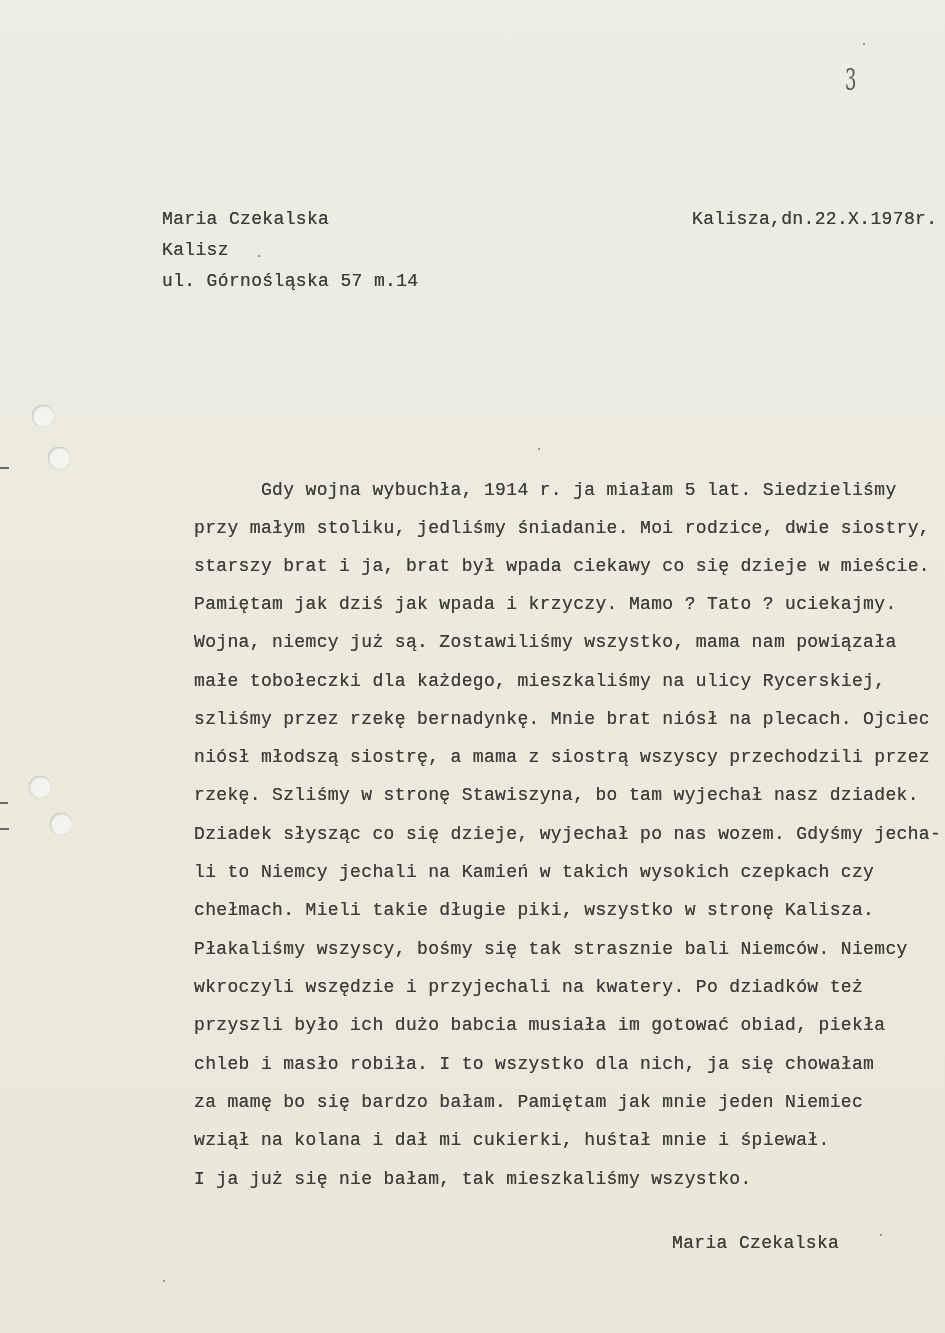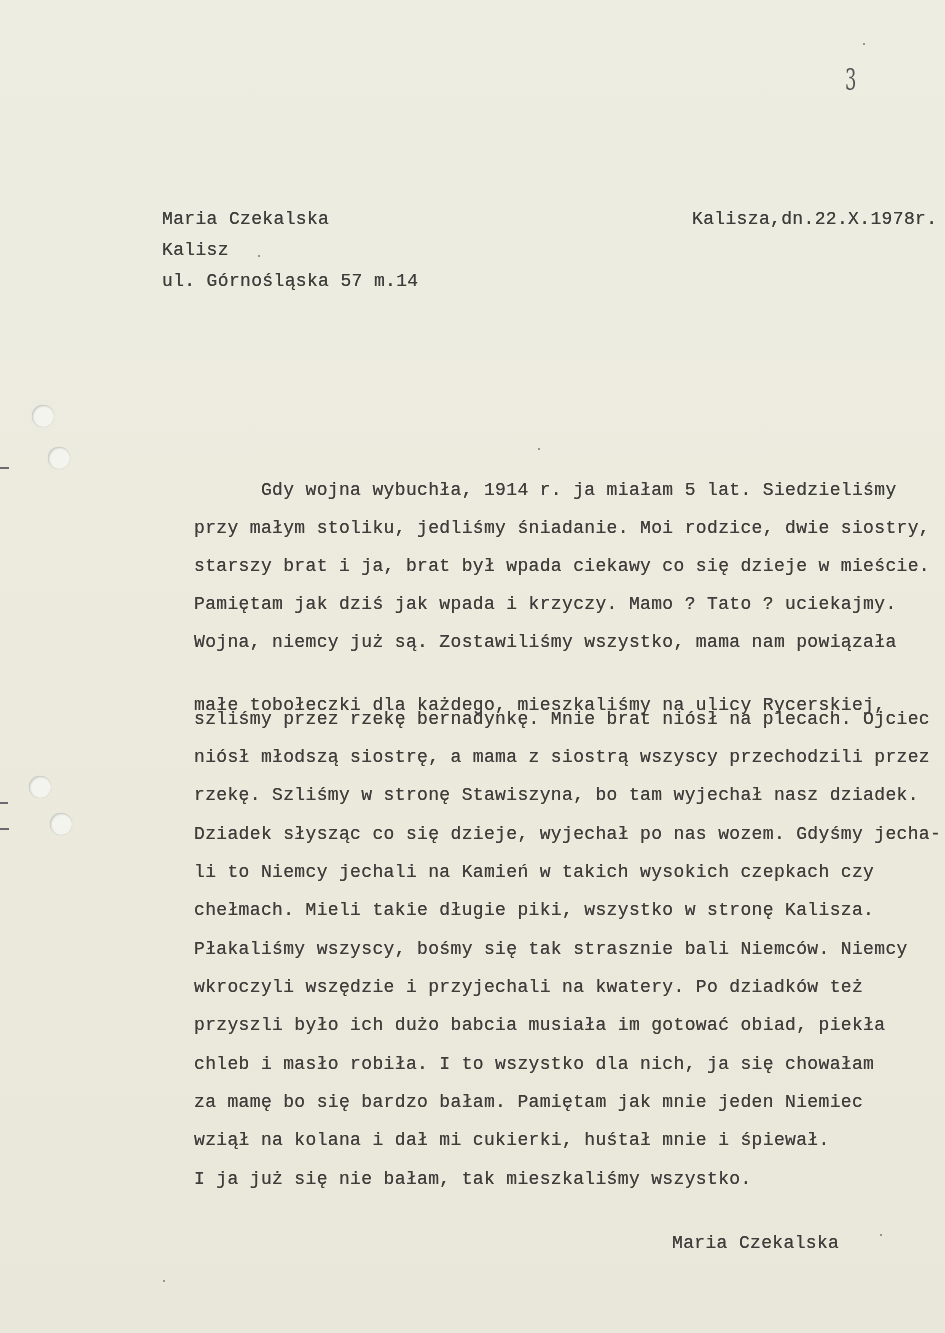--- a/index.html
+++ b/index.html
@@ -88,21 +88,21 @@
 
   <div class="typed date">Kalisza,dn.22.X.1978r.</div>
 
 
   <div>
     <div class="typed body-line" style="top:481px">      Gdy wojna wybuchła, 1914 r. ja miałam 5 lat. Siedzieliśmy</div>
     <div class="typed body-line" style="top:519px">przy małym stoliku, jedliśmy śniadanie. Moi rodzice, dwie siostry,</div>
     <div class="typed body-line" style="top:557px">starszy brat i ja, brat był wpada ciekawy co się dzieje w mieście.</div>
     <div class="typed body-line" style="top:595px">Pamiętam jak dziś jak wpada i krzyczy. Mamo ? Tato ? uciekajmy.</div>
     <div class="typed body-line" style="top:633px">Wojna, niemcy już są. Zostawiliśmy wszystko, mama nam powiązała</div>
-    <div class="typed body-line" style="top:696px">małe tobołeczki dla każdego, mieszkaliśmy na ulicy Rycerskiej,</div>
+    <div class="typed body-line" style="top:672px">małe tobołeczki dla każdego, mieszkaliśmy na ulicy Rycerskiej,</div>
     <div class="typed body-line" style="top:710px">szliśmy przez rzekę bernadynkę. Mnie brat niósł na plecach. Ojciec</div>
     <div class="typed body-line" style="top:748px">niósł młodszą siostrę, a mama z siostrą wszyscy przechodzili przez</div>
     <div class="typed body-line" style="top:786px">rzekę. Szliśmy w stronę Stawiszyna, bo tam wyjechał nasz dziadek.</div>
     <div class="typed body-line" style="top:825px">Dziadek słysząc co się dzieje, wyjechał po nas wozem. Gdyśmy jecha-</div>
     <div class="typed body-line" style="top:863px">li to Niemcy jechali na Kamień w takich wysokich czepkach czy</div>
     <div class="typed body-line" style="top:901px">chełmach. Mieli takie długie piki, wszystko w stronę Kalisza.</div>
     <div class="typed body-line" style="top:940px">Płakaliśmy wszyscy, bośmy się tak strasznie bali Niemców. Niemcy</div>
     <div class="typed body-line" style="top:978px">wkroczyli wszędzie i przyjechali na kwatery. Po dziadków też</div>
     <div class="typed body-line" style="top:1016px">przyszli było ich dużo babcia musiała im gotować obiad, piekła</div>
     <div class="typed body-line" style="top:1055px">chleb i masło robiła. I to wszystko dla nich, ja się chowałam</div>

